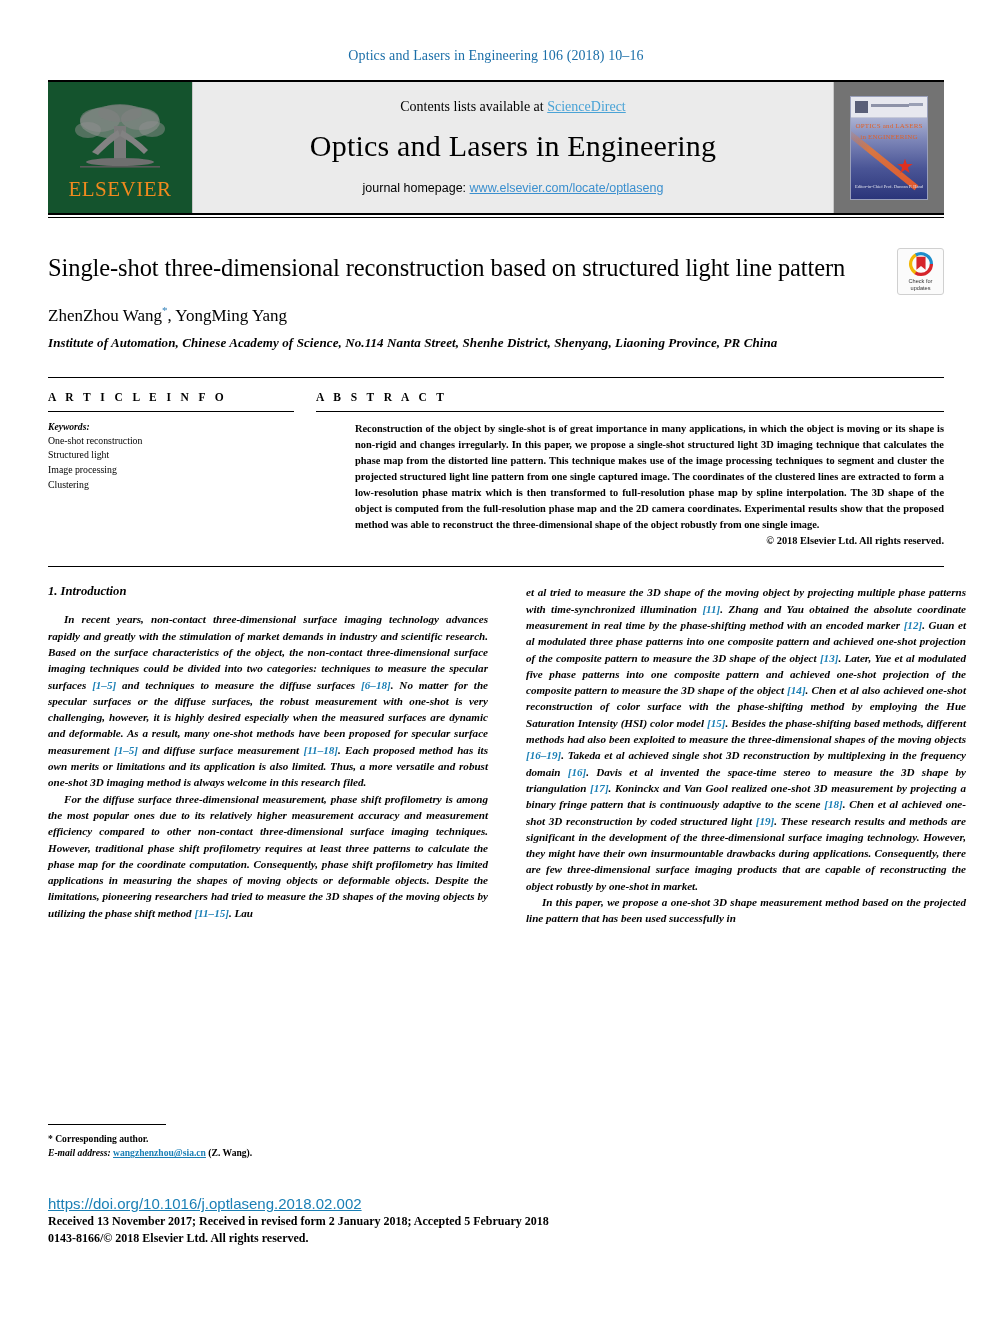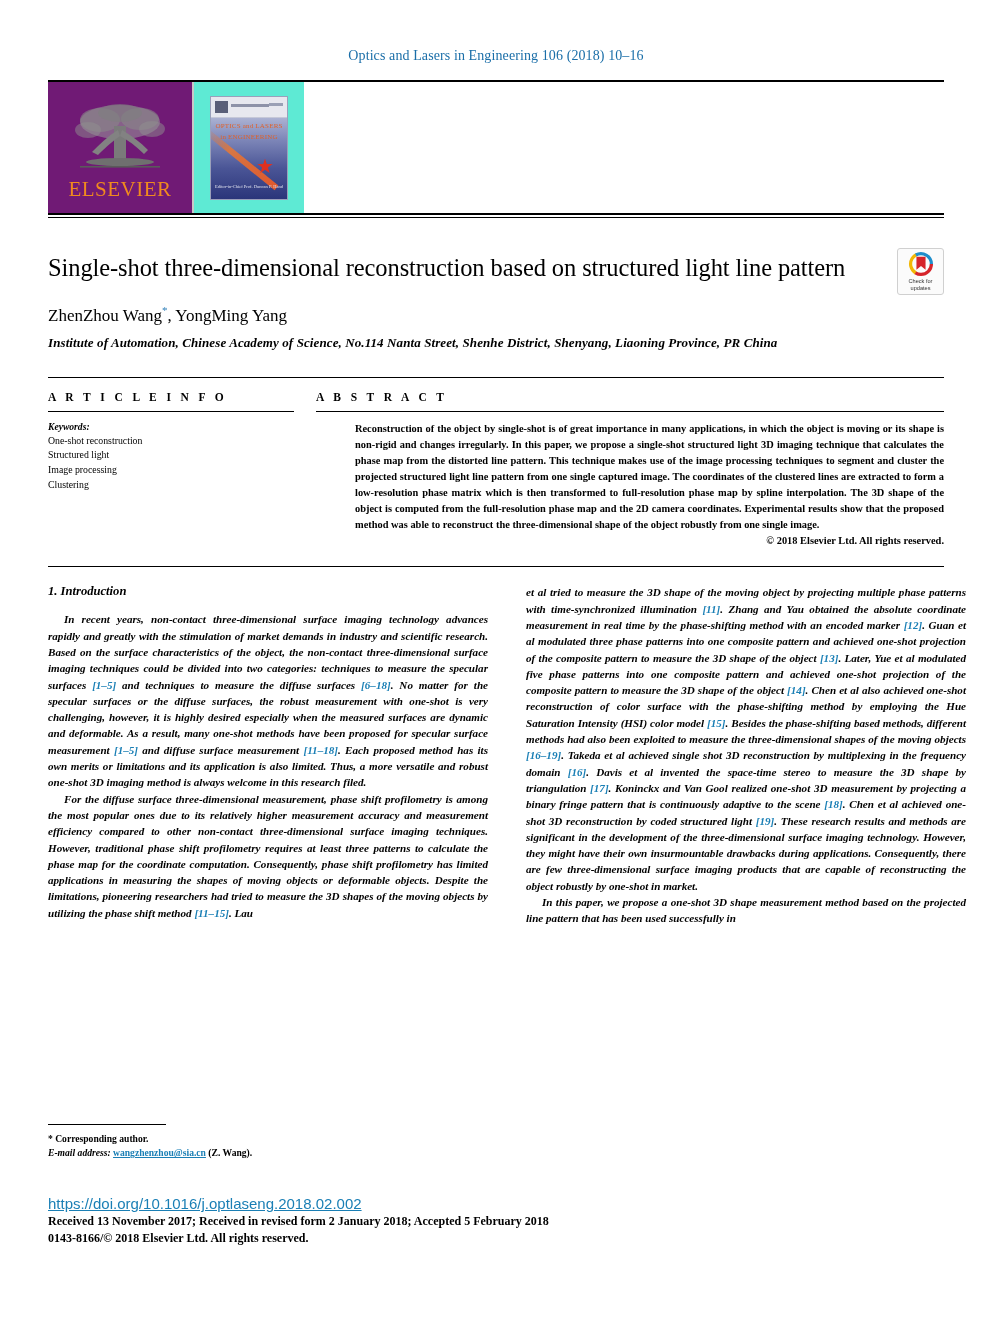--- a/index.html
+++ b/index.html
@@ -34,21 +34,21 @@
     align-items: stretch;
     height: 131px;
   }
   .mast-left {
     width: 145px;
     flex: 0 0 145px;
     display: flex;
     flex-direction: column;
     align-items: center;
     justify-content: center;
-    background: #701a75;
+    background: #14532d;
     border-right: 1px solid #c8c8c8;
     padding-top: 4px;
     box-sizing: border-box;
   }
   .elsevier-tree { display:block; }
   .elsevier-word {
     font-family: "Liberation Serif", serif;
     font-size: 21px;
     letter-spacing: .5px;
     color: #f08a1e;
@@ -78,21 +78,21 @@
     margin-bottom: 18px;
   }
   .homepage-line {
     font-size: 12.5px;
     font-family: "Liberation Sans", sans-serif;
   }
   .homepage-link { color: #3b8fce; }
   .mast-right {
     width: 110px;
     flex: 0 0 110px;
-    background: #5eead4;
+    background: #737373;
     display: flex;
     align-items: center;
     justify-content: center;
     border-left: 1px solid #c8c8c8;
   }
   .cover {
     width: 78px;
     height: 104px;
     position: relative;
     overflow: hidden;
@@ -347,20 +347,29 @@
         <path d="M40 26 L40 60 L52 60 L52 26 Z" fill="#7a7a7a"></path>
         <path d="M44 30 C34 36 26 44 18 52 L24 55 C32 47 40 40 46 36 Z" fill="#828282"></path>
         <path d="M48 30 C58 36 66 42 74 50 L70 54 C62 46 54 40 46 36 Z" fill="#828282"></path>
         <ellipse cx="46" cy="62" rx="34" ry="4" fill="#6f6f6f"></ellipse>
       </g>
       <rect x="6" y="66" width="80" height="1.6" fill="#5a5a5a"></rect>
     </svg>
     <div class="elsevier-word">ELSEVIER</div>
   </div>
 
+  <div class="mast-center">
+    <div class="contents-line">
+      <span>Contents lists available at </span><a class="sciencedirect" href="#">ScienceDirect</a>
+    </div>
+    <div class="journal-name">Optics and Lasers in Engineering</div>
+    <div class="homepage-line">
+      <span>journal homepage: </span><a class="homepage-link" href="#">www.elsevier.com/locate/optlaseng</a>
+    </div>
+  </div>
 
   <div class="mast-right">
     <div class="cover">
       <div class="cover-top"></div>
       <div class="cover-els-box"></div>
       <div class="cover-minitext"></div>
       <div class="cover-minitext2"></div>
       <div class="cover-beam"></div>
       <div class="cover-title1">OPTICS and LASERS</div>
       <div class="cover-title2">in ENGINEERING</div>

